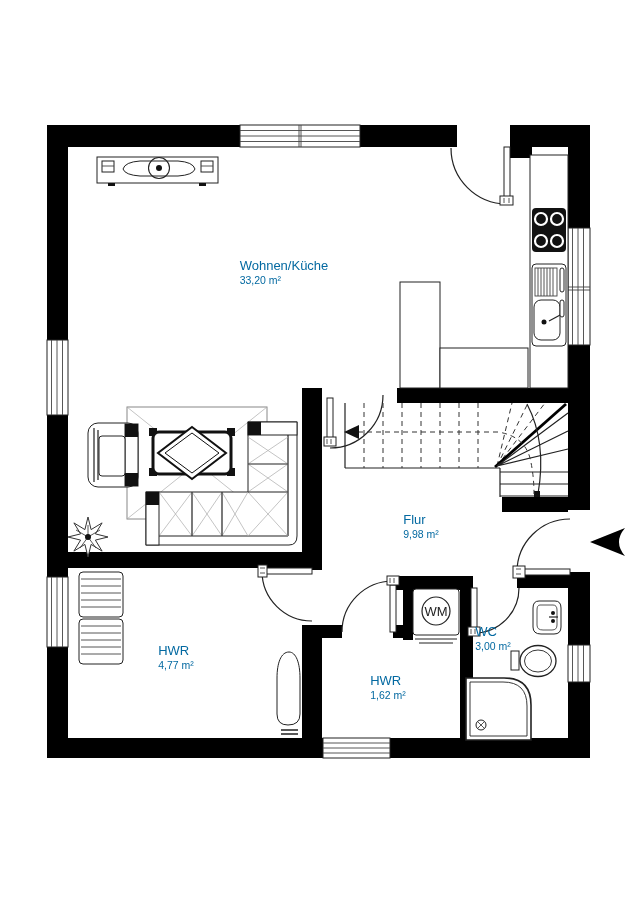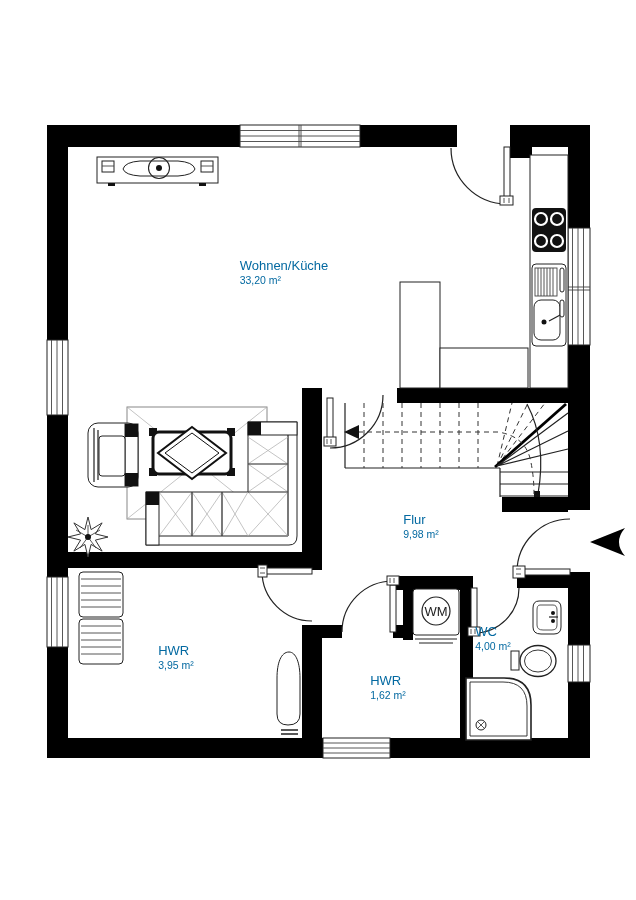--- a/index.html
+++ b/index.html
@@ -251,24 +251,24 @@
   <div class="room-label" style="left:284px;top:272px">
     <div class="room-name">Wohnen/Küche</div>
     <div class="room-area">33,20 m²</div>
   </div>
   <div class="room-label" style="left:421px;top:526px">
     <div class="room-name">Flur</div>
     <div class="room-area">9,98 m²</div>
   </div>
   <div class="room-label" style="left:176px;top:657px">
     <div class="room-name">HWR</div>
-    <div class="room-area">3,95 m²</div>
+    <div class="room-area">4,77 m²</div>
   </div>
   <div class="room-label" style="left:388px;top:687px">
     <div class="room-name">HWR</div>
     <div class="room-area">1,62 m²</div>
   </div>
   <div class="room-label" style="left:493px;top:638px">
     <div class="room-name">WC</div>
-    <div class="room-area">4,00 m²</div>
+    <div class="room-area">3,00 m²</div>
   </div>
   <div class="wm-label" style="left:436px;top:611px">WM</div>
 </div>
 
 </body></html>

